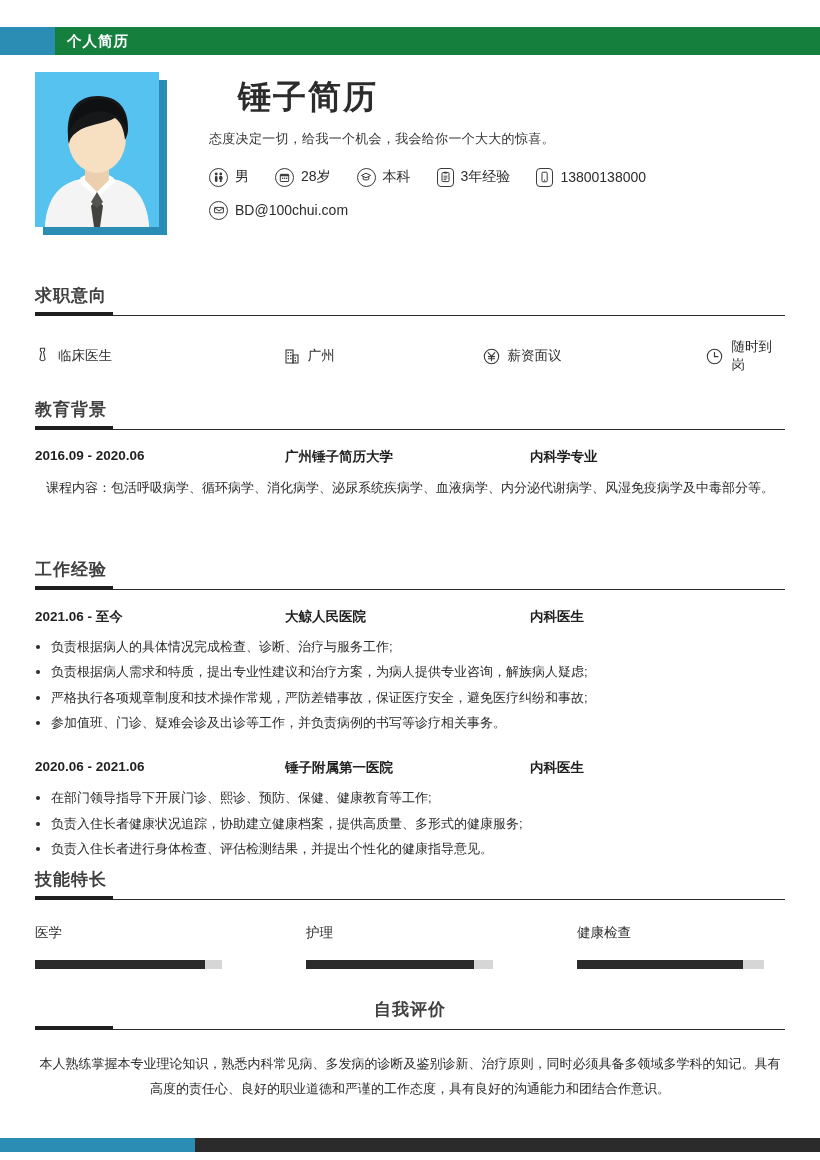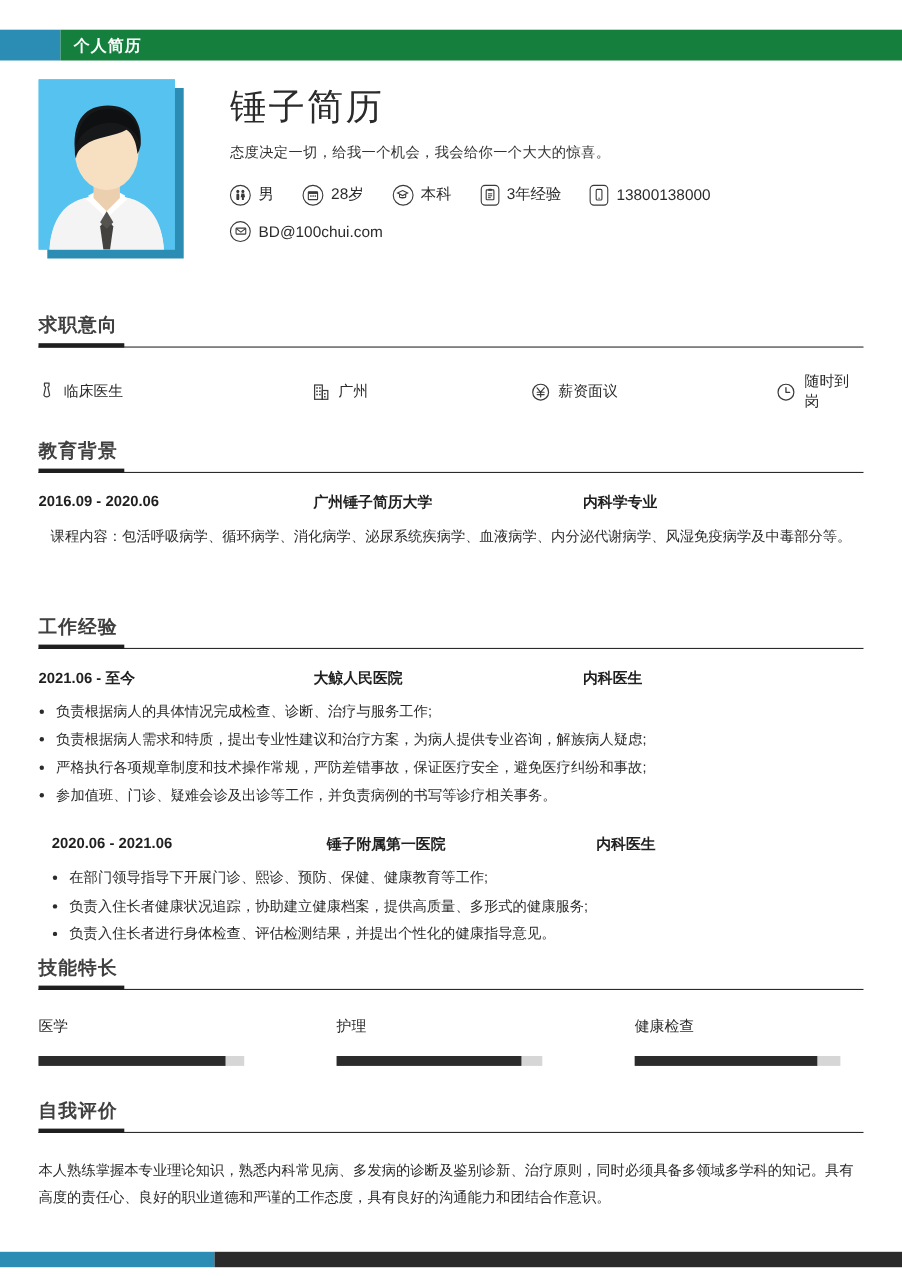--- a/index.html
+++ b/index.html
@@ -93,24 +93,25 @@
   }
   .photo svg { display: block; width: 124px; height: 155px; }
 
   .head-info {
     margin-left: 42px;
     padding-top: 6px;
     flex: 1;
   }
   .name {
     font-size: 33px;
-    font-weight: normal;
+    font-weight: bold;
     color: #2b2b2b;
     letter-spacing: 2px;
     line-height: 1.15;
+    margin-left: 29px;
   }
   .slogan {
     margin-top: 14px;
     font-size: 13px;
     color: #333333;
     letter-spacing: .3px;
   }
   .meta-row {
     margin-top: 20px;
     display: flex;
@@ -491,21 +492,21 @@
         <span class="entry-role">内科医生</span>
       </div>
       <ul class="bullets">
         <li>负责根据病人的具体情况完成检查、诊断、治疗与服务工作;</li>
         <li>负责根据病人需求和特质，提出专业性建议和治疗方案，为病人提供专业咨询，解族病人疑虑;</li>
         <li>严格执行各项规章制度和技术操作常规，严防差错事故，保证医疗安全，避免医疗纠纷和事故;</li>
         <li>参加值班、门诊、疑难会诊及出诊等工作，并负责病例的书写等诊疗相关事务。</li>
       </ul>
     </div>
 
-    <div class="entry" style="margin-top:24px;margin-left:12px;">
+    <div class="entry" style="margin-top:24px;">
       <div class="entry-head">
         <span class="entry-date">2020.06 - 2021.06</span>
         <span class="entry-org">锤子附属第一医院</span>
         <span class="entry-role">内科医生</span>
       </div>
       <ul class="bullets">
         <li>在部门领导指导下开展门诊、熙诊、预防、保健、健康教育等工作;</li>
         <li>负责入住长者健康状况追踪，协助建立健康档案，提供高质量、多形式的健康服务;</li>
         <li>负责入住长者进行身体检查、评估检测结果，并提出个性化的健康指导意见。</li>
       </ul>
@@ -534,21 +535,21 @@
       </div>
       <div class="skill">
         <div class="skill-name">健康检查</div>
         <div class="skill-track">
           <div class="skill-fill" style="width:89%;"></div>
         </div>
       </div>
     </div>
   </div>
 
-  <div class="section" style="top:998px;">
+  <div class="section" style="top:998px;text-align:center;">
     <div class="sec-head">
       <span class="sec-title">自我评价</span>
       <div class="sec-rule-thin"></div>
       <div class="sec-rule-thick" style="width:78px;"></div>
     </div>
     <div class="eval-text">本人熟练掌握本专业理论知识，熟悉内科常见病、多发病的诊断及鉴别诊新、治疗原则，同时必须具备多领域多学科的知记。具有高度的责任心、良好的职业道德和严谨的工作态度，具有良好的沟通能力和团结合作意识。</div>
   </div>
 
   <div class="bottombar">
     <div class="bottombar-accent"></div>

